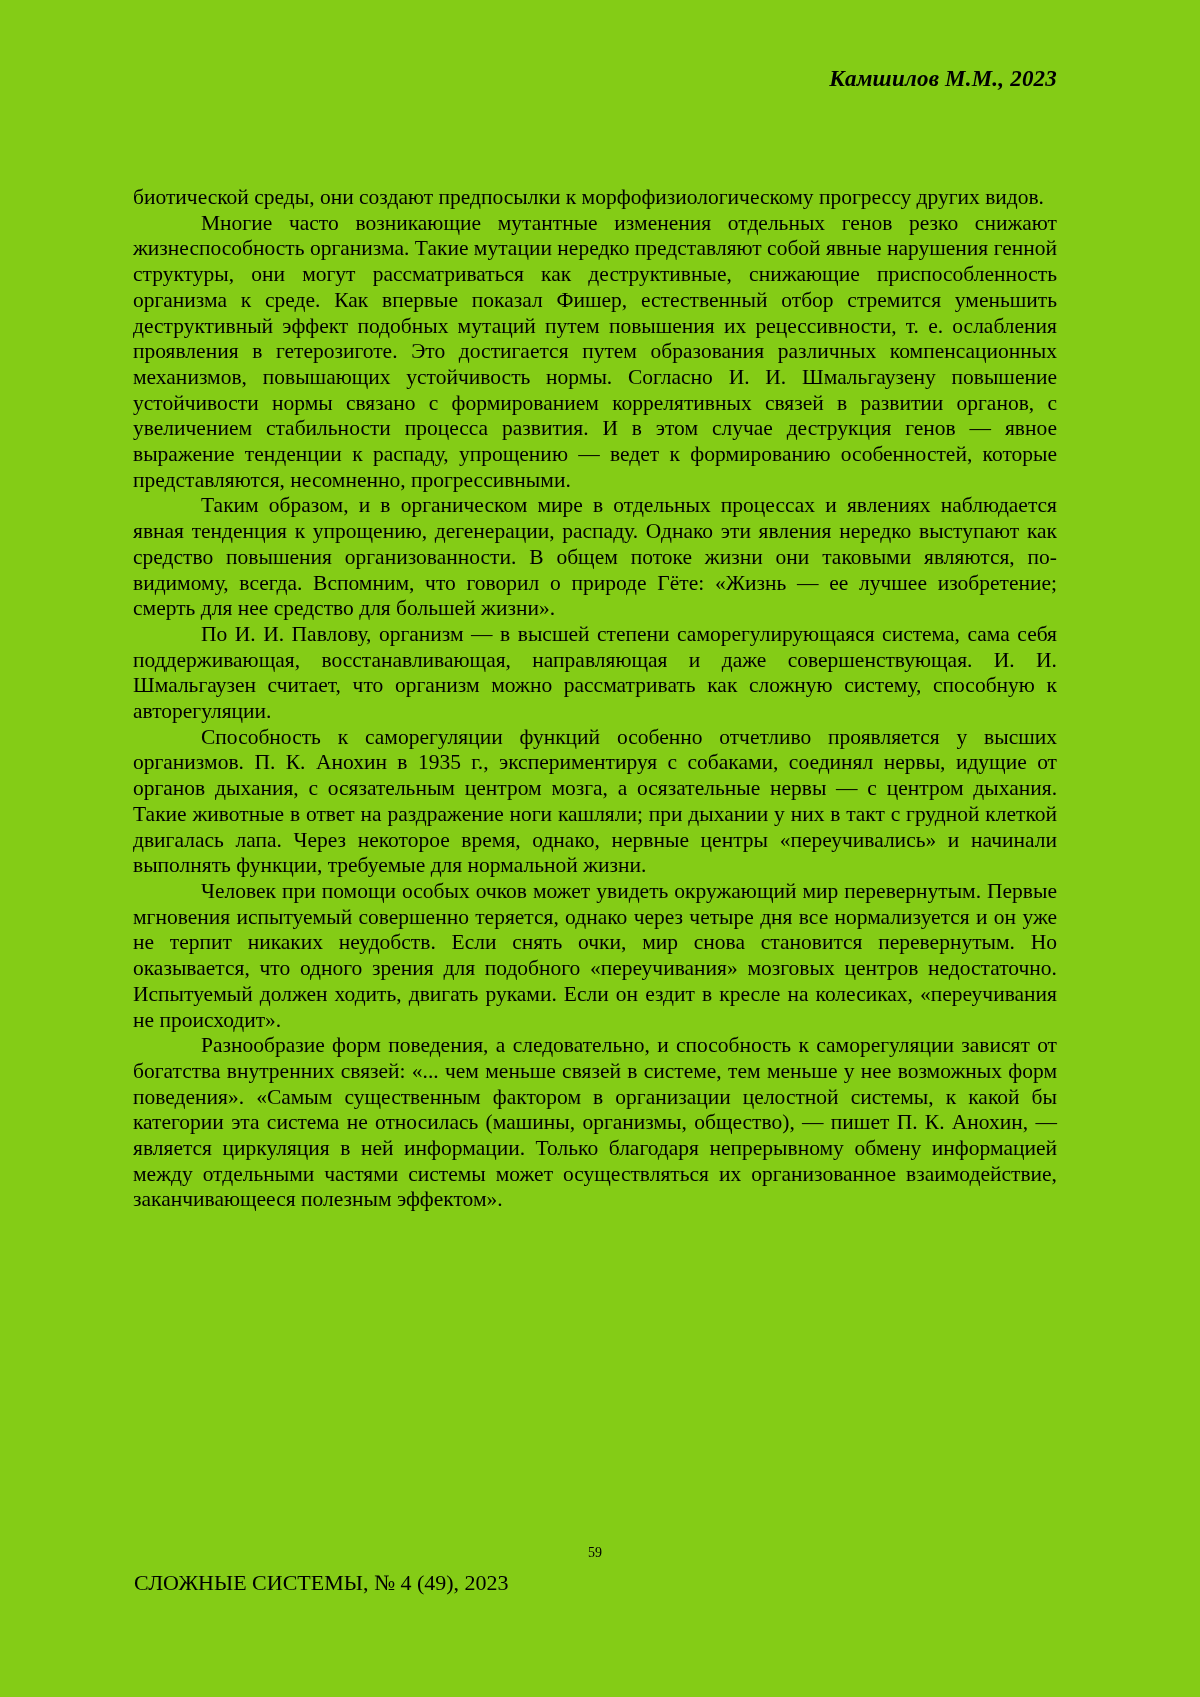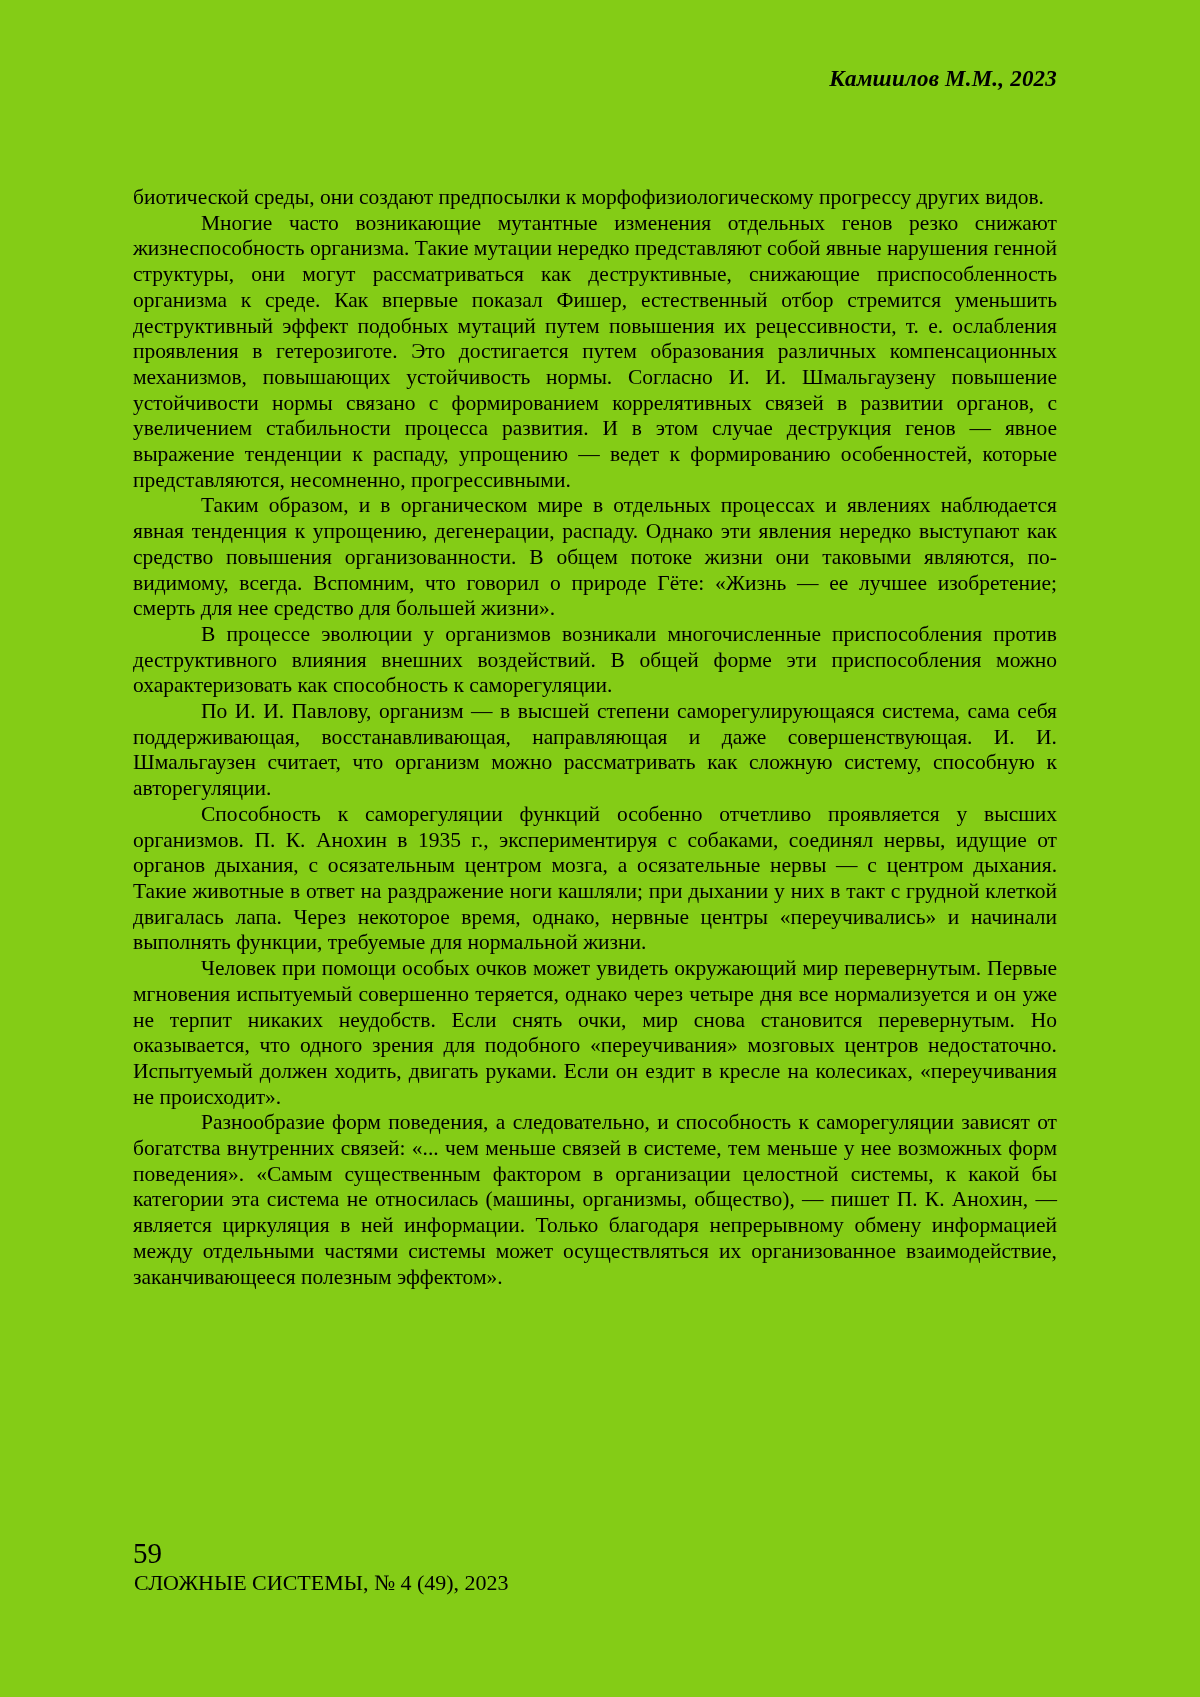--- a/index.html
+++ b/index.html
@@ -34,43 +34,42 @@
     hyphens: none;
     margin-top: 48px;
   }
   .para { margin: 0; text-indent: 68px; }
   .para.no-indent { text-indent: 0; }
   .page-number {
     position: absolute;
     top: 1540px;
     left: 133px;
     width: 924px;
-    text-align: left;
-    font-size: 29px;
+    text-align: center;
+    font-size: 14px;
     line-height: 26px;
   }
   .journal-footer {
     position: absolute;
     top: 1570px;
     left: 134px;
     font-size: 22px;
     line-height: 26px;
   }
 </style>
 </head>
 <body>
 
 <div class="page">
   <div class="running-head">Камшилов М.М., 2023</div>
 
   <div class="article-body">
       <p class="para no-indent">биотической среды, они создают предпосылки к морфофизиологическому прогрессу других видов.</p>
       <p class="para">Многие часто возникающие мутантные изменения отдельных генов резко снижают жизнеспособность организма. Такие мутации нередко представляют собой явные нарушения генной структуры, они могут рассматриваться как деструктивные, снижающие приспособленность организма к среде. Как впервые показал Фишер, естественный отбор стремится уменьшить деструктивный эффект подобных мутаций путем повышения их рецессивности, т. е. ослабления проявления в гетерозиготе. Это достигается путем образования различных компенсационных механизмов, повышающих устойчивость нормы. Согласно И. И. Шмальгаузену повышение устойчивости нормы связано с формированием коррелятивных связей в развитии органов, с увеличением стабильности процесса развития. И в этом случае деструкция генов — явное выражение тенденции к распаду, упрощению — ведет к формированию особенностей, которые представляются, несомненно, прогрессивными.</p>
       <p class="para">Таким образом, и в органическом мире в отдельных процессах и явлениях наблюдается явная тенденция к упрощению, дегенерации, распаду. Однако эти явления нередко выступают как средство повышения организованности. В общем потоке жизни они таковыми являются, по-видимому, всегда. Вспомним, что говорил о природе Гёте: «Жизнь — ее лучшее изобретение; смерть для нее средство для большей жизни».</p>
-      <p class="para">В процессе эволюции у организмов возникали многочисленные приспособления против деструктивного влияния внешних воздействий. В общей форме эти приспособления можно охарактеризовать как способность к саморегуляции.</p>
       <p class="para">По И. И. Павлову, организм — в высшей степени саморегулирующаяся система, сама себя поддерживающая, восстанавливающая, направляющая и даже совершенствующая. И. И. Шмальгаузен считает, что организм можно рассматривать как сложную систему, способную к авторегуляции.</p>
       <p class="para">Способность к саморегуляции функций особенно отчетливо проявляется у высших организмов. П. К. Анохин в 1935 г., экспериментируя с собаками, соединял нервы, идущие от органов дыхания, с осязательным центром мозга, а осязательные нервы — с центром дыхания. Такие животные в ответ на раздражение ноги кашляли; при дыхании у них в такт с грудной клеткой двигалась лапа. Через некоторое время, однако, нервные центры «переучивались» и начинали выполнять функции, требуемые для нормальной жизни.</p>
       <p class="para">Человек при помощи особых очков может увидеть окружающий мир перевернутым. Первые мгновения испытуемый совершенно теряется, однако через четыре дня все нормализуется и он уже не терпит никаких неудобств. Если снять очки, мир снова становится перевернутым. Но оказывается, что одного зрения для подобного «переучивания» мозговых центров недостаточно. Испытуемый должен ходить, двигать руками. Если он ездит в кресле на колесиках, «переучивания не происходит».</p>
       <p class="para">Разнообразие форм поведения, а следовательно, и способность к саморегуляции зависят от богатства внутренних связей: «... чем меньше связей в системе, тем меньше у нее возможных форм поведения». «Самым существенным фактором в организации целостной системы, к какой бы категории эта система не относилась (машины, организмы, общество), — пишет П. К. Анохин, — является циркуляция в ней информации. Только благодаря непрерывному обмену информацией между отдельными частями системы может осуществляться их организованное взаимодействие, заканчивающееся полезным эффектом».</p>
     </div>
 
   <div class="page-number">59</div>
 
   <div class="journal-footer">СЛОЖНЫЕ СИСТЕМЫ, № 4 (49), 2023</div>
 </div>

